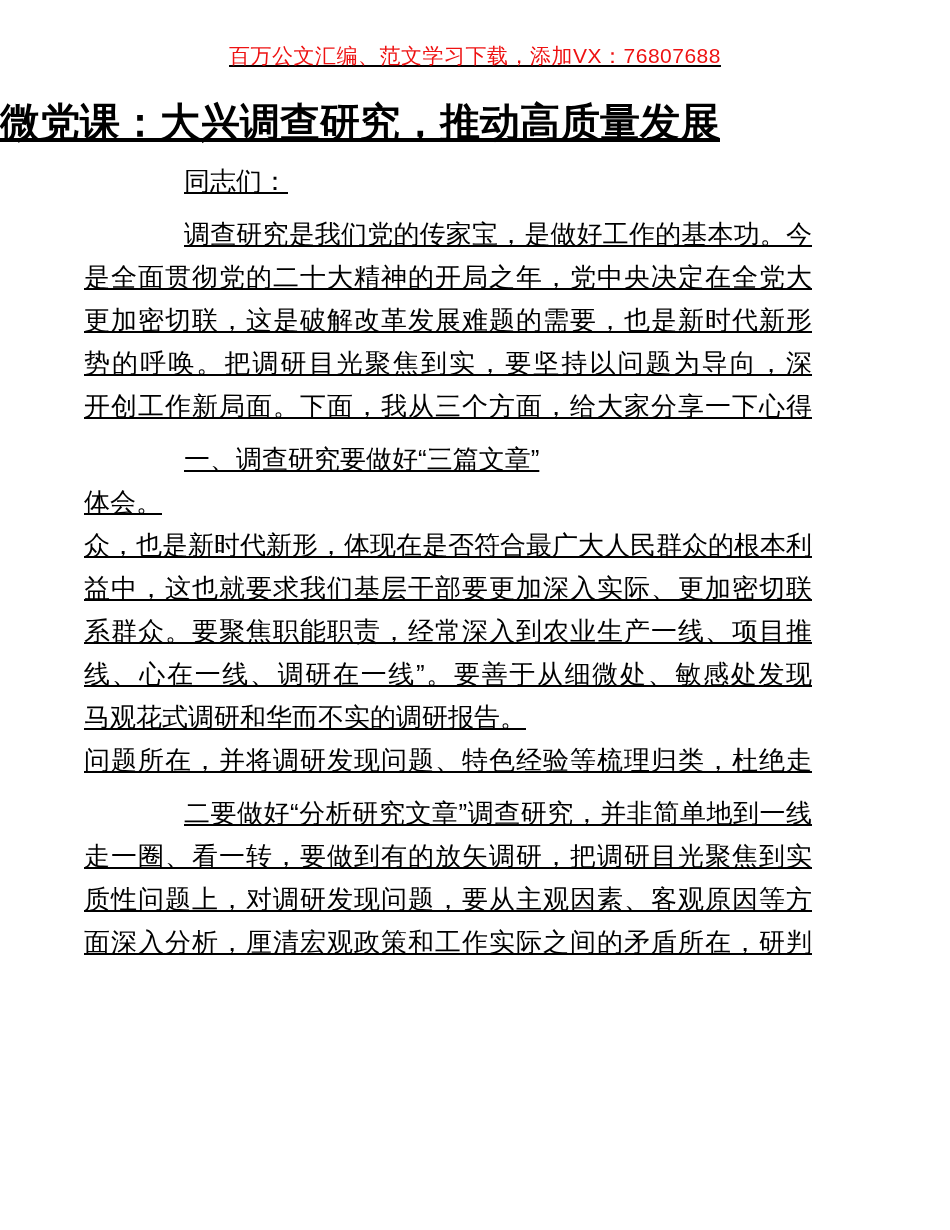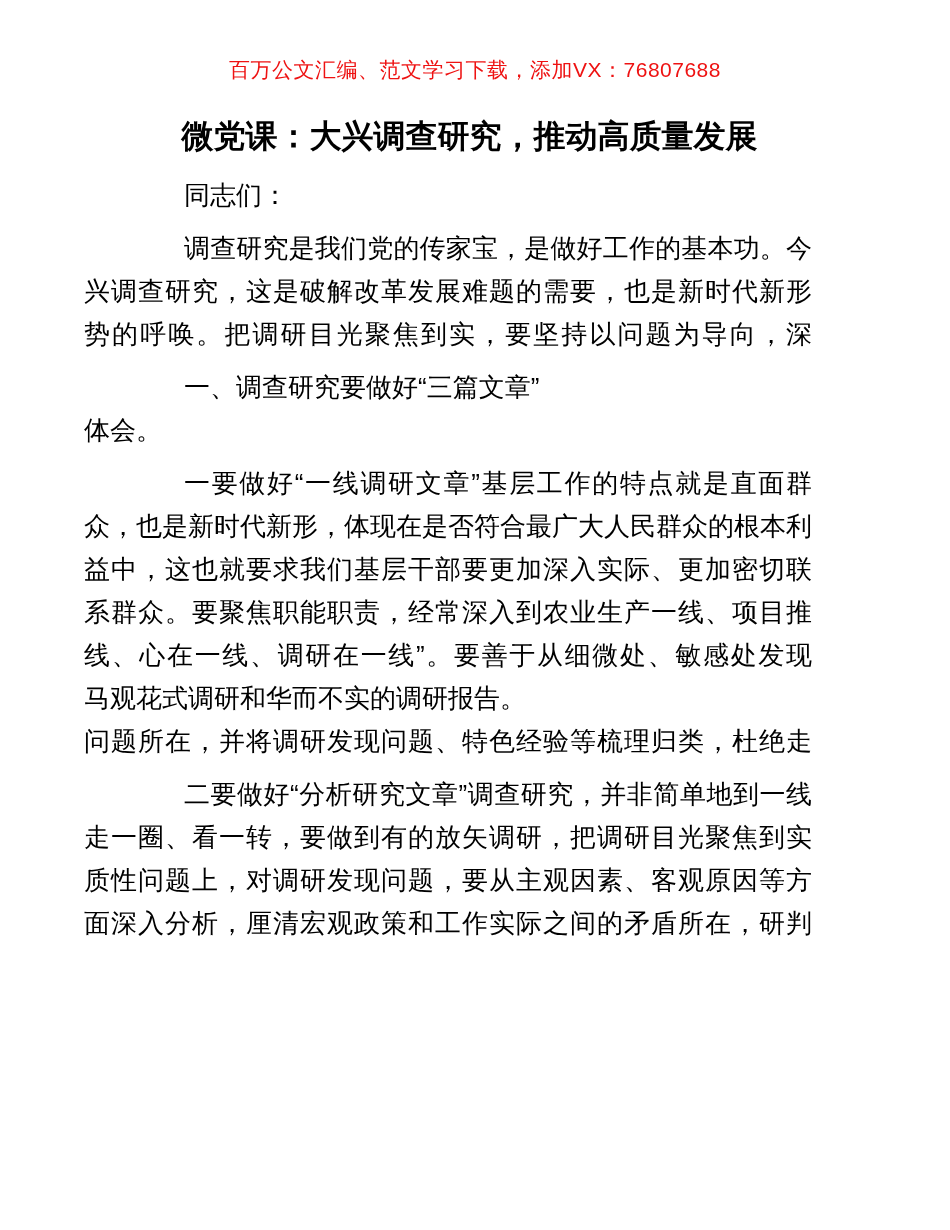--- a/index.html
+++ b/index.html
@@ -10,34 +10,34 @@
   body {
     width: 950px;
     height: 1230px;
     overflow: hidden;
     font-family: "Liberation Sans", "DejaVu Sans", sans-serif;
     color: #000000;
   }
   .page {
     width: 950px;
     height: 1186px;
-    padding-top: 58px;
+    padding-top: 44px;
     box-sizing: border-box;
     background: #ffffff;
+    text-decoration: underline;
   }
   .notice {
     text-align: center;
     font-size: 21px;
     line-height: 24px;
     font-weight: 400;
     letter-spacing: 0.5px;
   }
   .doc-title {
-    text-align: center;
-    font-size: 32px;
+    font-size: 40px;
     font-weight: 700;
     line-height: 44px;
     margin: 32px 11px 0 0;
   }
   .doc-body {
     width: 728px;
     margin: 0 0 0 84px;
     padding-top: 16px;
   }
   .line {
@@ -66,25 +66,26 @@
 </style>
 </head>
 <body>
 
 <div class="page">
   <div class="notice" style="color: rgb(238, 18, 18);">百万公文汇编、范文学习下载，添加VX：76807688</div>
   <h1 class="doc-title">微党课：大兴调查研究，推动高质量发展</h1>
   <div class="doc-body">
       <div class="line indent para-start">同志们：</div>
       <div class="line justify indent para-start">调查研究是我们党的传家宝，是做好工作的基本功。今年</div>
-      <div class="line justify">兴调查研究，这是破解改革发展难题的需要，也是新时代新形</div>
+      <div class="line justify">是全面贯彻党的二十大精神的开局之年，党中央决定在全党大</div>
+      <div class="line justify">更加密切联，这是破解改革发展难题的需要，也是新时代新形</div>
       <div class="line justify">势的呼唤。把调研目光聚焦到实，要坚持以问题为导向，深</div>
+      <div class="line justify">开创工作新局面。下面，我从三个方面，给大家分享一下心得</div>
       <div class="line indent para-start">一、调查研究要做好“三篇文章”</div>
       <div class="line">体会。</div>
-      <div class="line justify indent para-start">一要做好“一线调研文章”基层工作的特点就是直面群</div>
       <div class="line justify">众，也是新时代新形，体现在是否符合最广大人民群众的根本利</div>
       <div class="line justify">益中，这也就要求我们基层干部要更加深入实际、更加密切联</div>
       <div class="line justify">系群众。要聚焦职能职责，经常深入到农业生产一线、项目推</div>
       <div class="line justify">线、心在一线、调研在一线”。要善于从细微处、敏感处发现</div>
       <div class="line">马观花式调研和华而不实的调研报告。</div>
       <div class="line justify">问题所在，并将调研发现问题、特色经验等梳理归类，杜绝走</div>
       <div class="line justify indent para-start">二要做好“分析研究文章”调查研究，并非简单地到一线</div>
       <div class="line justify">走一圈、看一转，要做到有的放矢调研，把调研目光聚焦到实</div>
       <div class="line justify">质性问题上，对调研发现问题，要从主观因素、客观原因等方</div>
       <div class="line justify">面深入分析，厘清宏观政策和工作实际之间的矛盾所在，研判</div>

